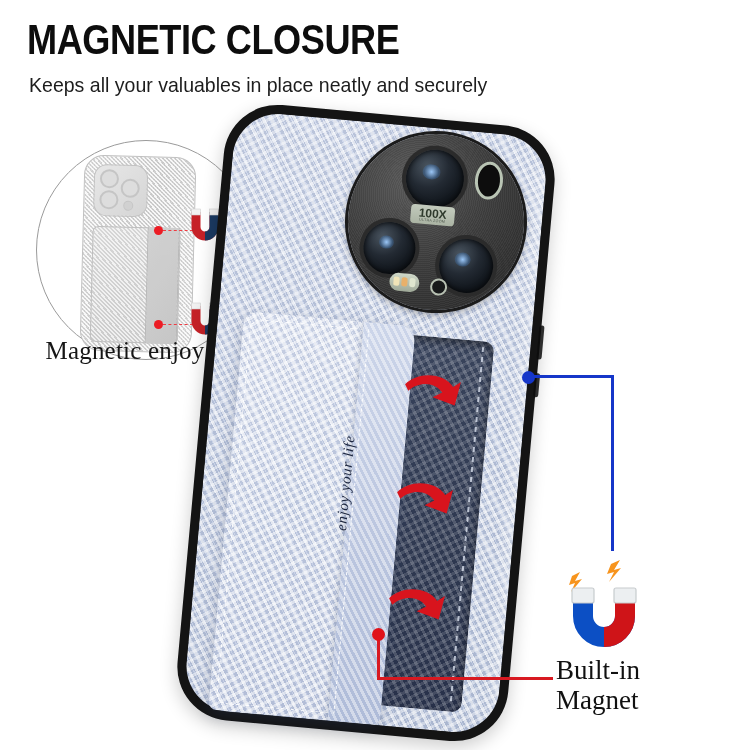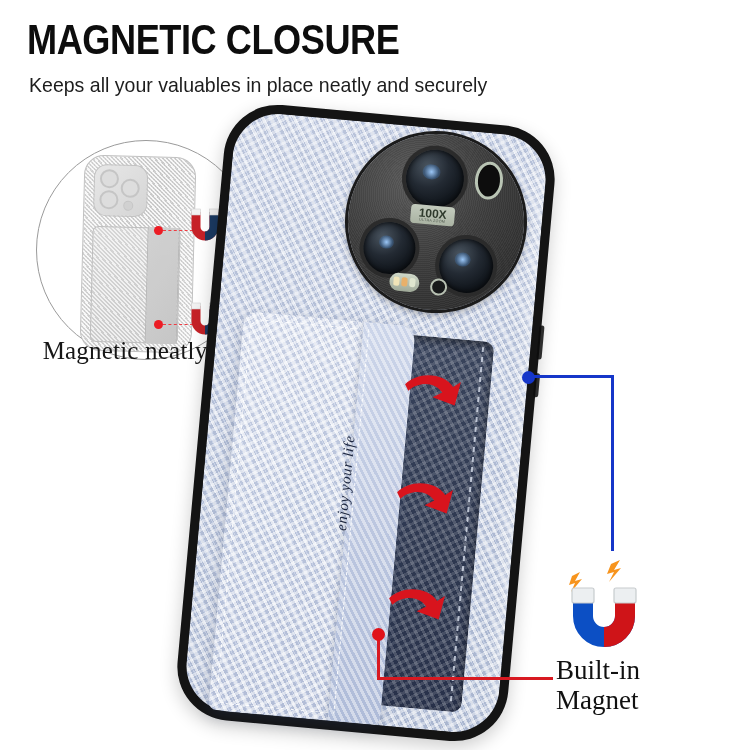--- a/index.html
+++ b/index.html
@@ -294,21 +294,21 @@
     <div class="dash-line" style="left:127px;top:184px;width:30px;"></div>
     <div class="umag-small" style="left:155px;top:162px;">
       <svg viewBox="0 0 28 34">
         <path d="M5 4 v15 a9 9 0 0 0 18 0 V4" fill="none" stroke="#c62127" stroke-width="9" stroke-linecap="butt"></path>
         <path d="M23 4 v15 a9 9 0 0 1 -9 9" fill="none" stroke="#1b3a62" stroke-width="9"></path>
         <rect x="0.5" y="1" width="9" height="6" fill="#f2f2f2" stroke="#cfcfcf" stroke-width="0.6"></rect>
         <rect x="18.5" y="1" width="9" height="6" fill="#f2f2f2" stroke="#cfcfcf" stroke-width="0.6"></rect>
       </svg>
     </div>
   </div>
-  <div class="inset-label">Magnetic neatly</div>
+  <div class="inset-label">Magnetic enjoy</div>
 
   <div class="phone-wrap">
 
     <div class="phone">
       <div class="phone-inner">
         <div class="phone-edge-hl"></div>
       </div>
       <div class="side-btn" style="right:-3px;top:196px;width:5px;height:34px;"></div>
       <div class="side-btn" style="right:-3px;top:244px;width:5px;height:24px;"></div>
     </div>

